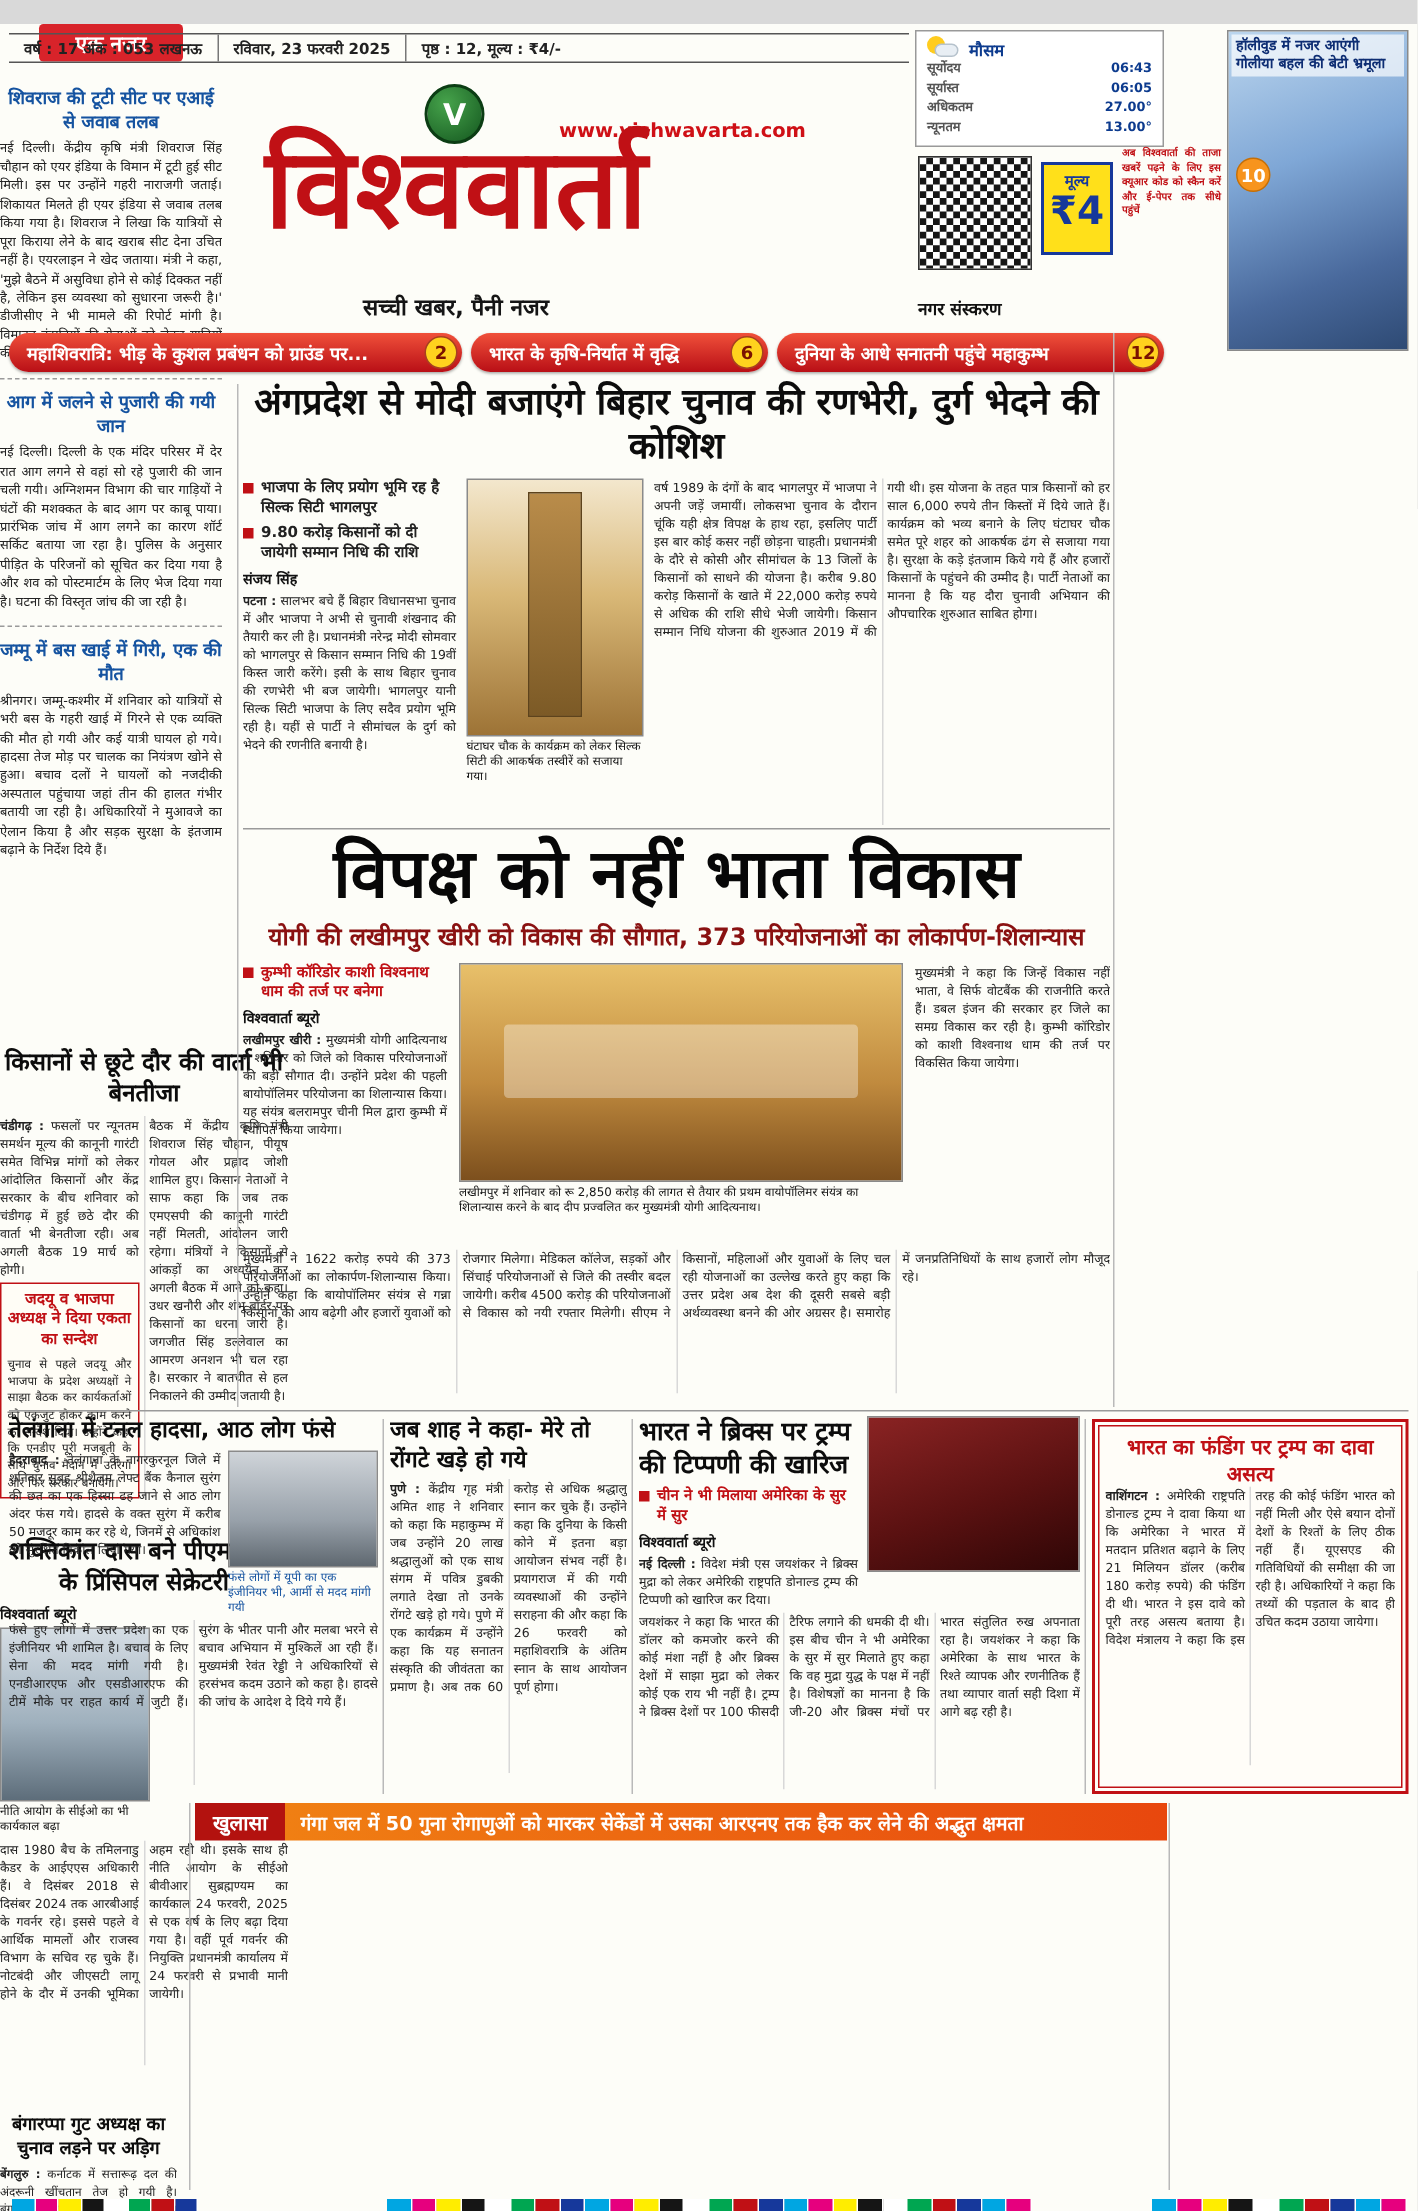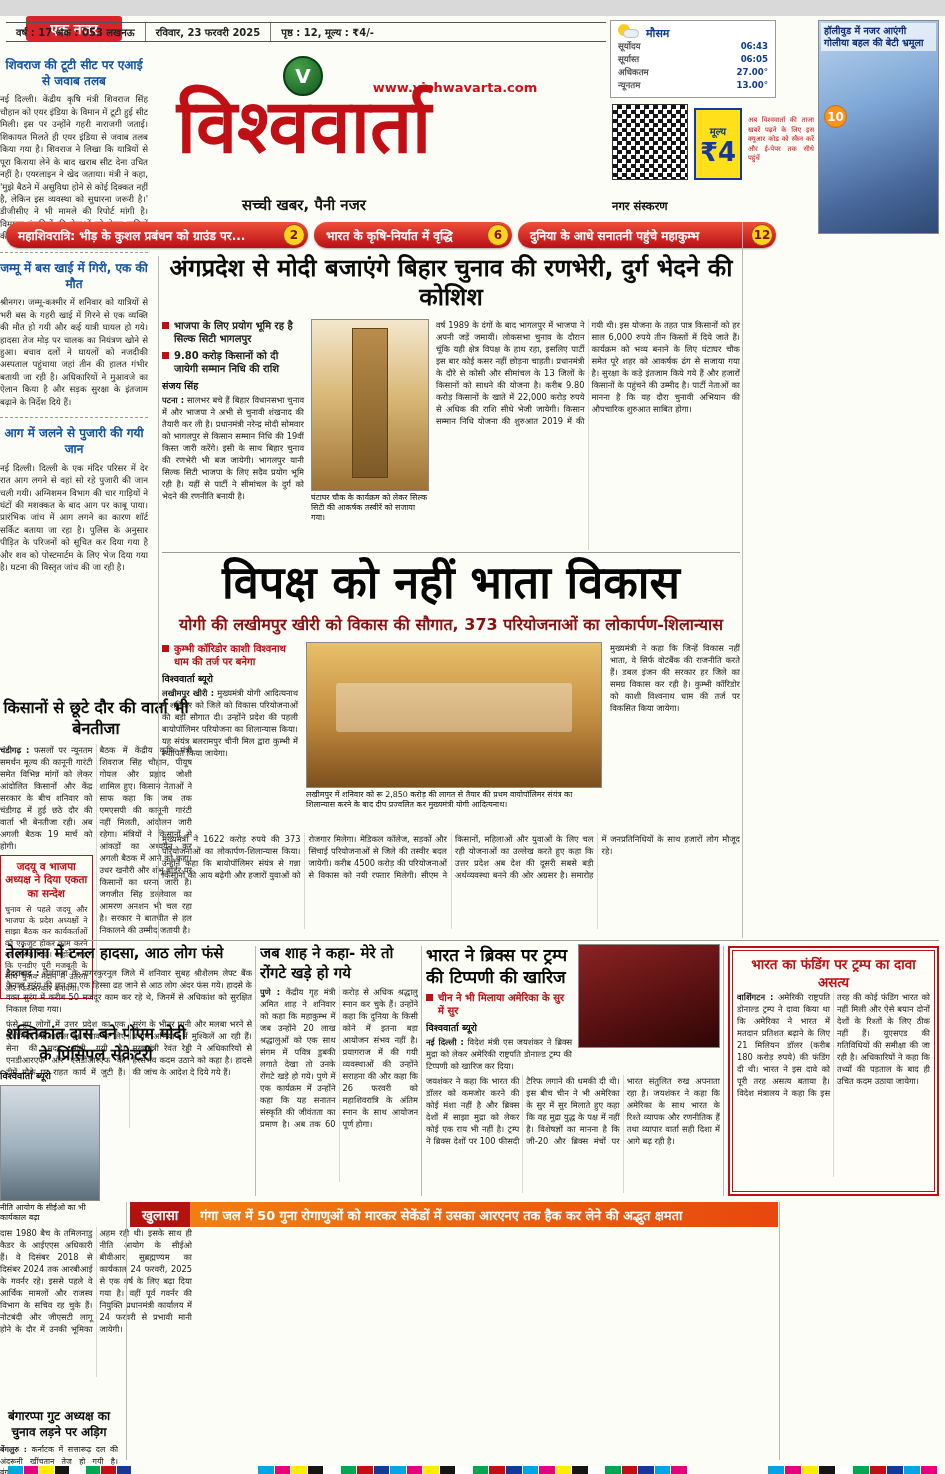--- a/index.html
+++ b/index.html
@@ -39,24 +39,24 @@
   .promo { left:818px; top:4px; width:121px; height:214px; background:linear-gradient(160deg,#bcd6ee 0%,#7fa7d6 40%,#49699c 75%,#2e4a74 100%); }
   .promo-text { position:absolute; left:2px; top:2px; right:2px; font-size:9.6px; font-weight:bold; color:#0d2d73; background:rgba(255,255,255,.68); padding:2px 3px; line-height:1.25; }
   .promo-page { position:absolute; left:5px; top:84px; width:23px; height:23px; border-radius:50%; background:#f7941d; color:#fff; font-weight:bold; font-size:12px; display:flex; align-items:center; justify-content:center; border:1px solid #c56f07; }
 
   
   .logo { left:283px; top:40px; width:40px; height:40px; border-radius:50%; background:radial-gradient(circle at 35% 30%, #46a34b, #14571f); border:2px solid #0c3d14; color:#fff; font-size:20px; font-weight:bold; display:flex; align-items:center; justify-content:center; }
   .siteurl { left:320px; top:64px; width:270px; text-align:center; color:#cf1016; font-weight:bold; font-size:13px; }
   .mast-title { left:4px; top:64px; width:600px; text-align:center; font-size:74px; font-weight:bold; color:#c01015; line-height:1.25; }
   .tagline { left:4px; top:178px; width:600px; text-align:center; font-size:15px; font-weight:bold; color:#151515; }
   .qr { left:612px; top:88px; width:76px; height:76px; border:1px solid #333; background:repeating-conic-gradient(#161616 0% 25%, #ffffff 0% 50%); background-size:9px 9px; }
-  .pricebox { left:694px; top:92px; width:48px; height:72px; background:#ffe01a; border:2px solid #16389b; text-align:center; color:#16389b; padding-top:14px; }
+  .pricebox { left:694px; top:92px; width:48px; height:62px; background:#ffe01a; border:2px solid #16389b; text-align:center; color:#16389b; padding-top:3px; }
   .pricebox .pl { font-size:10px; font-weight:bold; }
   .pricebox .pv { font-size:26px; font-weight:bold; line-height:1.1; }
-  .qrnote { left:748px; top:100px; width:66px; height:86px; font-size:6.8px; font-weight:normal; color:#c01015; line-height:1.4; text-align:justify; }
+  .qrnote { left:748px; top:82px; width:66px; height:86px; font-size:6.8px; font-weight:bold; color:#c01015; line-height:1.4; text-align:justify; }
   .edition { left:612px; top:182px; width:170px; font-size:11.5px; font-weight:bold; color:#111; }
 
   
   .strip { position:absolute; top:206px; height:26px; background:linear-gradient(180deg,#f0503a,#b90f16); border-radius:14px; color:#fff; font-weight:bold; font-size:12px; display:flex; align-items:center; padding:0 30px 0 12px; box-shadow:0 1px 2px rgba(0,0,0,.35); }
   .strip .pg { position:absolute; right:3px; top:2px; width:22px; height:22px; border-radius:50%; background:#ffd21e; color:#7a1200; font-size:12px; font-weight:bold; display:flex; align-items:center; justify-content:center; border:1px solid #a8401f; }
   .s1 { left:6px; width:302px; }
   .s2 { left:314px; width:198px; }
   .s3 { left:518px; width:258px; }
 
   
@@ -222,26 +222,26 @@
   <div class="vl" style="left:126px; top:1186px; height:258px;"></div>
   <div class="vl" style="left:779px; top:1186px; height:258px;"></div>
 
   <div class="sidebar">
     <div class="ekhead">एक नजर</div>
     <div class="brief first">
       <h3>शिवराज की टूटी सीट पर एआई से जवाब तलब</h3>
       <div class="bt">नई दिल्ली। केंद्रीय कृषि मंत्री शिवराज सिंह चौहान को एयर इंडिया के विमान में टूटी हुई सीट मिली। इस पर उन्होंने गहरी नाराजगी जताई। शिकायत मिलते ही एयर इंडिया से जवाब तलब किया गया है। शिवराज ने लिखा कि यात्रियों से पूरा किराया लेने के बाद खराब सीट देना उचित नहीं है। एयरलाइन ने खेद जताया। मंत्री ने कहा, 'मुझे बैठने में असुविधा होने से कोई दिक्कत नहीं है, लेकिन इस व्यवस्था को सुधारना जरूरी है।' डीजीसीए ने भी मामले की रिपोर्ट मांगी है। विमानन कंपनियों की सेवाओं को लेकर यात्रियों की शिकायतें लगातार बढ़ रही हैं।</div>
     </div>
     <div class="brief">
+      <h3>आग में जलने से पुजारी की गयी जान</h3>
+      <div class="bt">नई दिल्ली। दिल्ली के एक मंदिर परिसर में देर रात आग लगने से वहां सो रहे पुजारी की जान चली गयी। अग्निशमन विभाग की चार गाड़ियों ने घंटों की मशक्कत के बाद आग पर काबू पाया। प्रारंभिक जांच में आग लगने का कारण शॉर्ट सर्किट बताया जा रहा है। पुलिस के अनुसार पीड़ित के परिजनों को सूचित कर दिया गया है और शव को पोस्टमार्टम के लिए भेज दिया गया है। घटना की विस्तृत जांच की जा रही है।</div>
+    </div>
+    <div class="brief">
       <h3>जम्मू में बस खाई में गिरी, एक की मौत</h3>
       <div class="bt">श्रीनगर। जम्मू-कश्मीर में शनिवार को यात्रियों से भरी बस के गहरी खाई में गिरने से एक व्यक्ति की मौत हो गयी और कई यात्री घायल हो गये। हादसा तेज मोड़ पर चालक का नियंत्रण खोने से हुआ। बचाव दलों ने घायलों को नजदीकी अस्पताल पहुंचाया जहां तीन की हालत गंभीर बतायी जा रही है। अधिकारियों ने मुआवजे का ऐलान किया है और सड़क सुरक्षा के इंतजाम बढ़ाने के निर्देश दिये हैं।</div>
-    </div>
-    <div class="brief">
-      <h3>आग में जलने से पुजारी की गयी जान</h3>
-      <div class="bt">नई दिल्ली। दिल्ली के एक मंदिर परिसर में देर रात आग लगने से वहां सो रहे पुजारी की जान चली गयी। अग्निशमन विभाग की चार गाड़ियों ने घंटों की मशक्कत के बाद आग पर काबू पाया। प्रारंभिक जांच में आग लगने का कारण शॉर्ट सर्किट बताया जा रहा है। पुलिस के अनुसार पीड़ित के परिजनों को सूचित कर दिया गया है और शव को पोस्टमार्टम के लिए भेज दिया गया है। घटना की विस्तृत जांच की जा रही है।</div>
     </div>
   </div>
 
   <div class="abs maintop">
     <h1>अंगप्रदेश से मोदी बजाएंगे बिहार चुनाव की रणभेरी, दुर्ग भेदने की कोशिश</h1>
     <div class="mt-row">
       <div class="mt-colA">
         <div class="bullet">
             <span class="sq"></span>
             <span>भाजपा के लिए प्रयोग भूमि रह है सिल्क सिटी भागलपुर</span>
@@ -307,20 +307,24 @@
         <div class="cap">नीति आयोग के सीईओ का भी कार्यकाल बढ़ा</div>
       </div>
     </div>
     <div class="rm-body2 cols2 bt">दास 1980 बैच के तमिलनाडु कैडर के आईएएस अधिकारी हैं। वे दिसंबर 2018 से दिसंबर 2024 तक आरबीआई के गवर्नर रहे। इससे पहले वे आर्थिक मामलों और राजस्व विभाग के सचिव रह चुके हैं। नोटबंदी और जीएसटी लागू होने के दौर में उनकी भूमिका अहम रही थी। इसके साथ ही नीति आयोग के सीईओ बीवीआर सुब्रह्मण्यम का कार्यकाल 24 फरवरी, 2025 से एक वर्ष के लिए बढ़ा दिया गया है। वहीं पूर्व गवर्नर की नियुक्ति प्रधानमंत्री कार्यालय में 24 फरवरी से प्रभावी मानी जायेगी।</div>
   </div>
 
   <div class="band-art art-tunnel">
     <h2>तेलंगाना में टनल हादसा, आठ लोग फंसे</h2>
     <div class="tn-row">
       <div class="bt" style="flex:1;"><span class="dl">हैदराबाद :</span> <span>तेलंगाना के नागरकुरनूल जिले में शनिवार सुबह श्रीशैलम लेफ्ट बैंक कैनाल सुरंग की छत का एक हिस्सा ढह जाने से आठ लोग अंदर फंस गये। हादसे के वक्त सुरंग में करीब 50 मजदूर काम कर रहे थे, जिनमें से अधिकांश को सुरक्षित निकाल लिया गया।</span></div>
+      <div class="tn-photoblk">
+        <div class="photo ph-man"></div>
+        <div class="cap blue-cap">फंसे लोगों में यूपी का एक इंजीनियर भी, आर्मी से मदद मांगी गयी</div>
+      </div>
     </div>
     <div class="cols2 bt para" style="height:110px; overflow:hidden;">फंसे हुए लोगों में उत्तर प्रदेश का एक इंजीनियर भी शामिल है। बचाव के लिए सेना की मदद मांगी गयी है। एनडीआरएफ और एसडीआरएफ की टीमें मौके पर राहत कार्य में जुटी हैं। सुरंग के भीतर पानी और मलबा भरने से बचाव अभियान में मुश्किलें आ रही हैं। मुख्यमंत्री रेवंत रेड्डी ने अधिकारियों से हरसंभव कदम उठाने को कहा है। हादसे की जांच के आदेश दे दिये गये हैं।</div>
   </div>
 
   <div class="band-art art-shah">
     <h2>जब शाह ने कहा- मेरे तो रोंगटे खड़े हो गये</h2>
     <div class="cols2 bt" style="height:196px; overflow:hidden;"><span class="dl">पुणे :</span> <span>केंद्रीय गृह मंत्री अमित शाह ने शनिवार को कहा कि महाकुम्भ में जब उन्होंने 20 लाख श्रद्धालुओं को एक साथ संगम में पवित्र डुबकी लगाते देखा तो उनके रोंगटे खड़े हो गये। पुणे में एक कार्यक्रम में उन्होंने कहा कि यह सनातन संस्कृति की जीवंतता का प्रमाण है। अब तक 60 करोड़ से अधिक श्रद्धालु स्नान कर चुके हैं। उन्होंने कहा कि दुनिया के किसी कोने में इतना बड़ा आयोजन संभव नहीं है। प्रयागराज में की गयी व्यवस्थाओं की उन्होंने सराहना की और कहा कि 26 फरवरी को महाशिवरात्रि के अंतिम स्नान के साथ आयोजन पूर्ण होगा।</span></div>
   </div>
 
   <div class="band-art art-brics">

